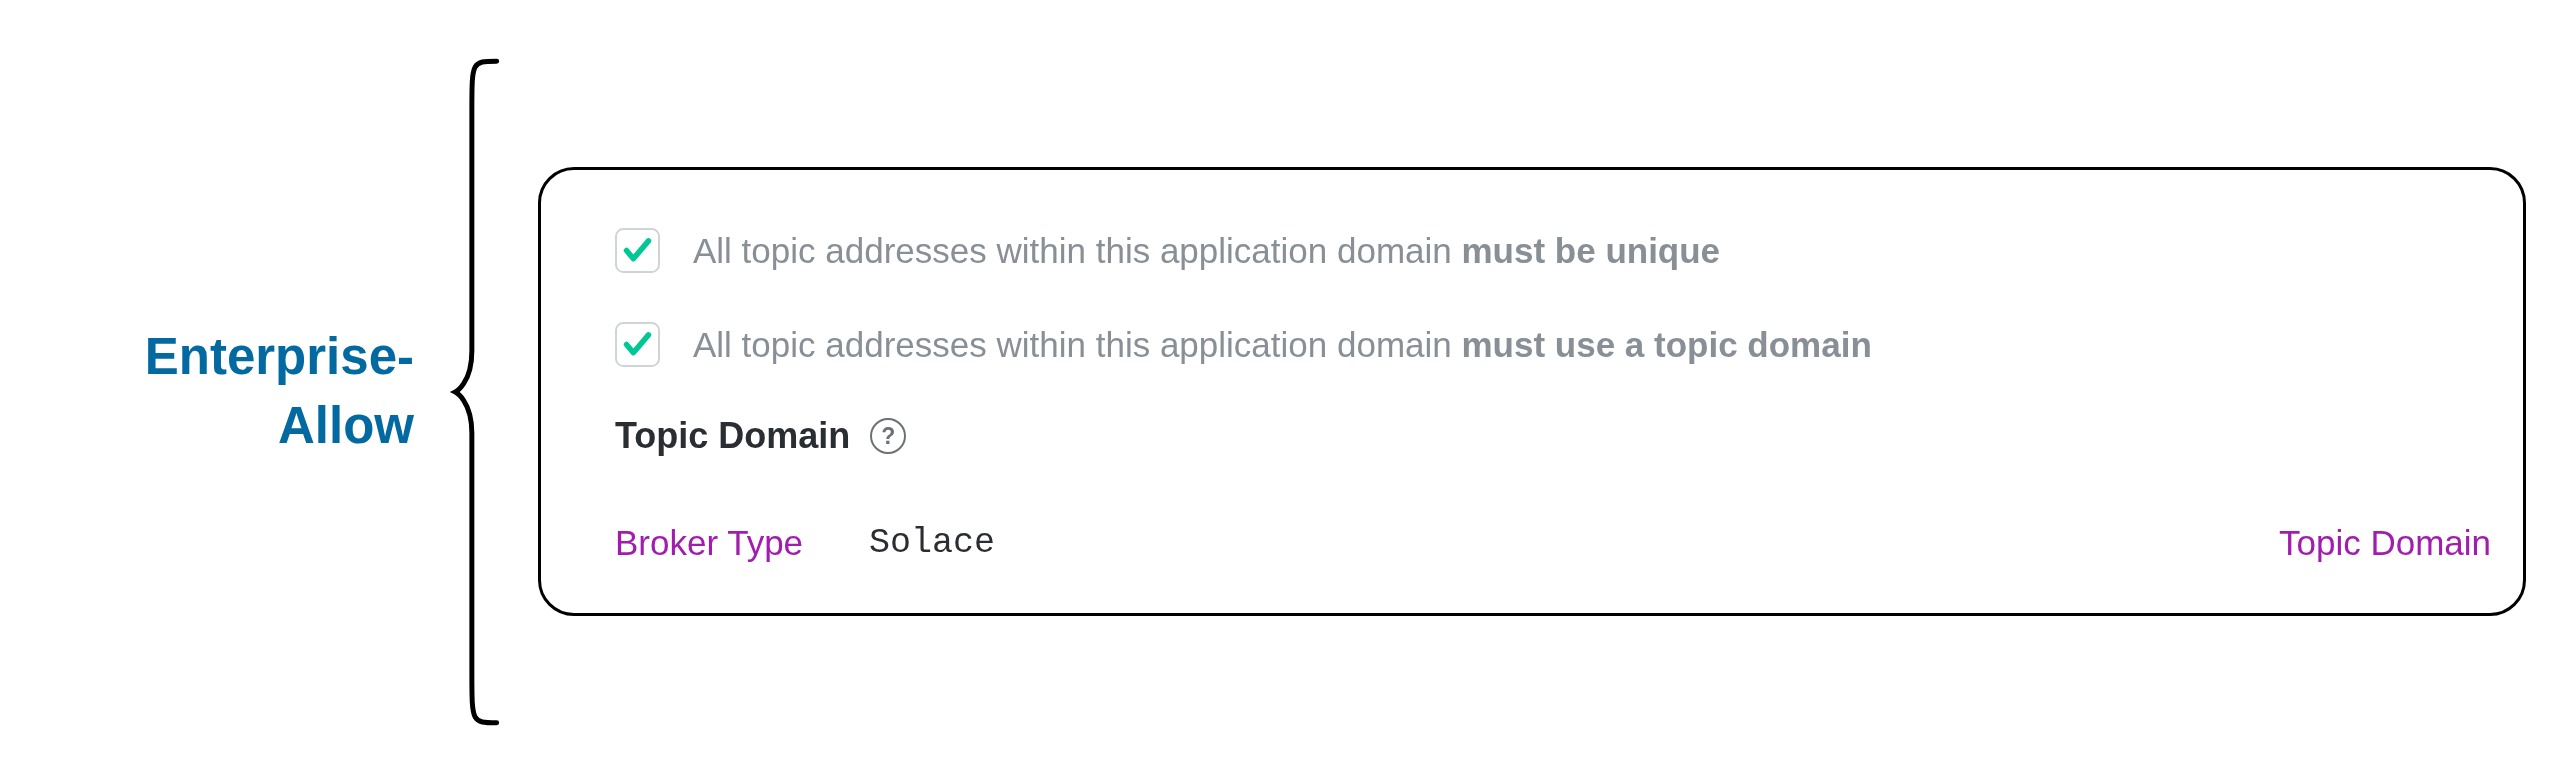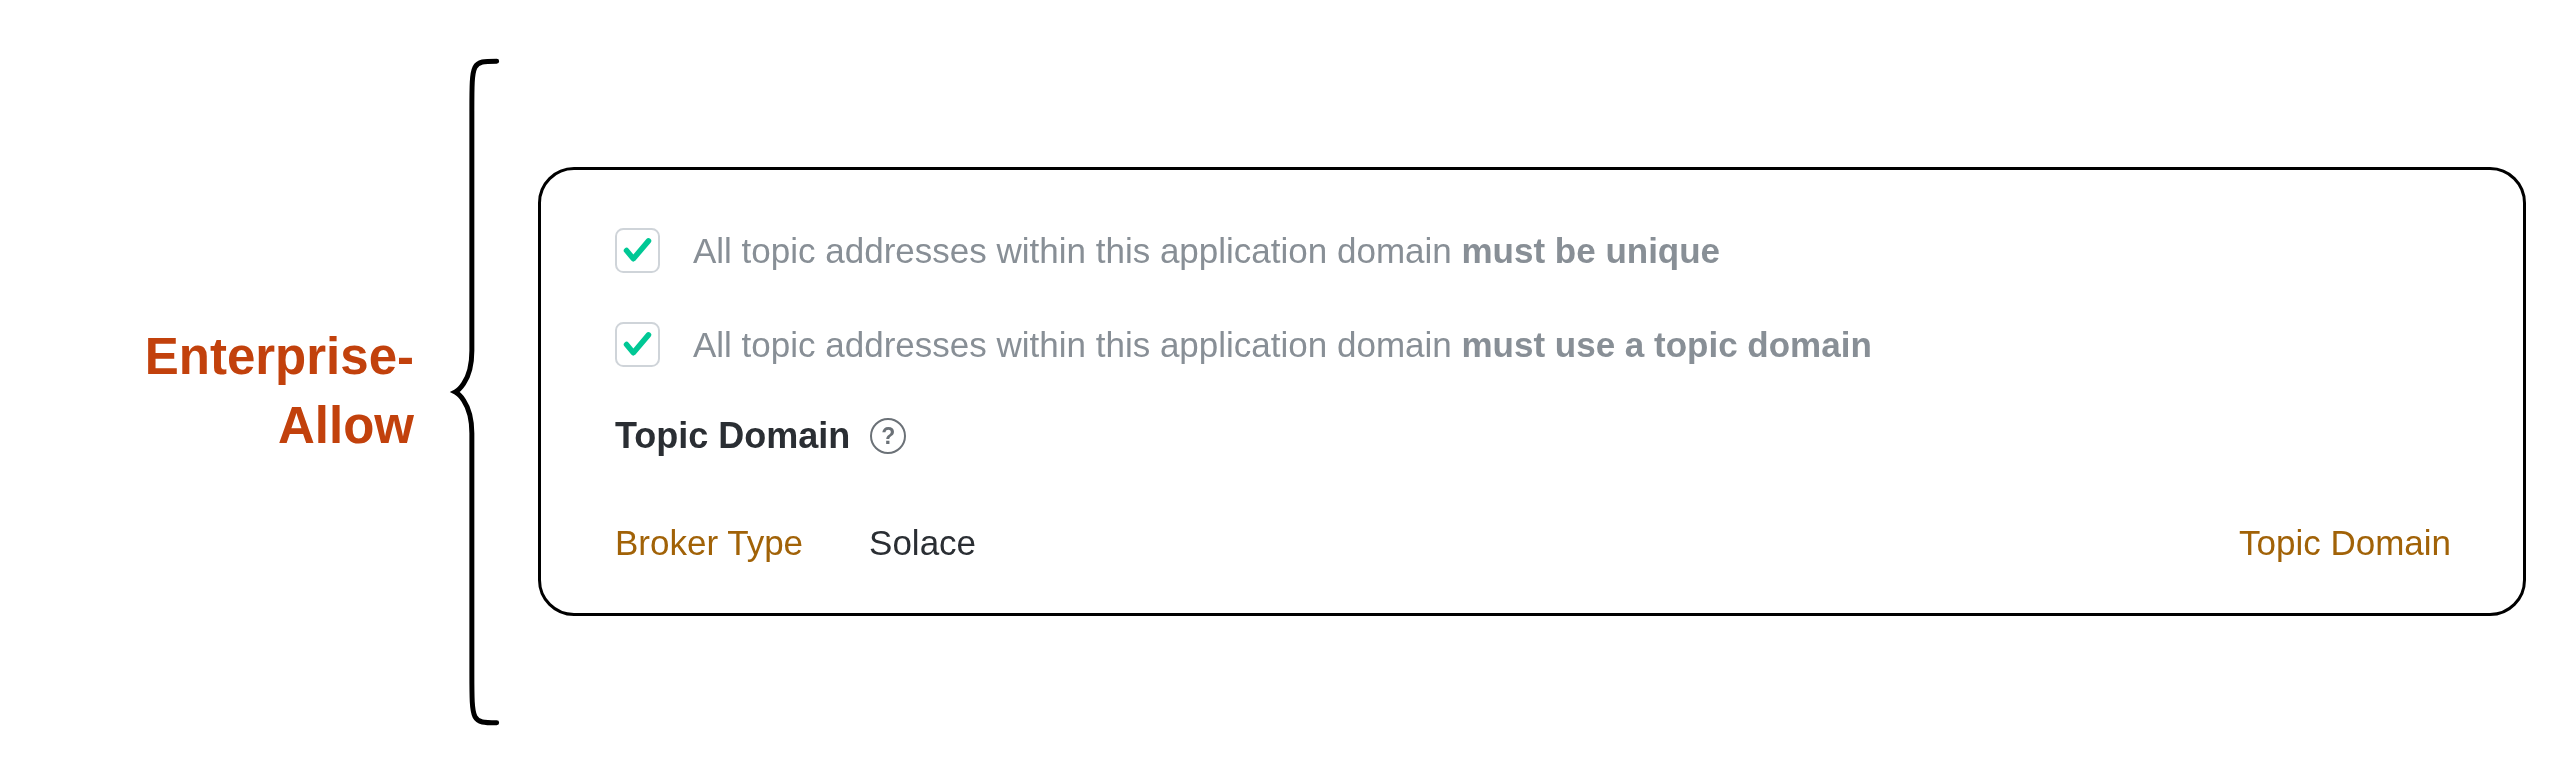--- a/index.html
+++ b/index.html
@@ -15,32 +15,32 @@
     .layout {
       display: flex;
       align-items: center;
       gap: 33px;
       width: 100%;
     }
     .annotation {
       font-weight: 700;
       font-size: 51px;
       line-height: 1.35;
-      color: #c2410c;
+      color: #0369a1;
       text-align: right;
       width: 364px;
       flex-shrink: 0;
     }
     .brace {
       flex-shrink: 0;
     }
     .card {
       border: 3.3px solid #000000;
       border-radius: 36px;
-      padding: 58px 72px 50px 74px;
+      padding: 58px 32px 50px 74px;
       background: #ffffff;
       flex: 1;
       min-width: 0;
     }
     .checkbox-row {
       display: flex;
       align-items: center;
       gap: 33px;
       margin-bottom: 48px;
     }
@@ -89,24 +89,25 @@
       font-size: 23px;
       font-weight: 600;
     }
     .detail-row {
       display: flex;
       align-items: center;
       gap: 66px;
       font-size: 35px;
     }
     .detail-label {
-      color: #a16207;
+      color: #a21caf;
     }
     .detail-value {
       color: #2a2e33;
+      font-family: Liberation Mono, monospace;
     }
     .spacer { flex: 1; }
     .path-sep {
       color: #9ba1a8;
       margin: 0 15px;
     }
   </style>
 </head>
 <body>
 

